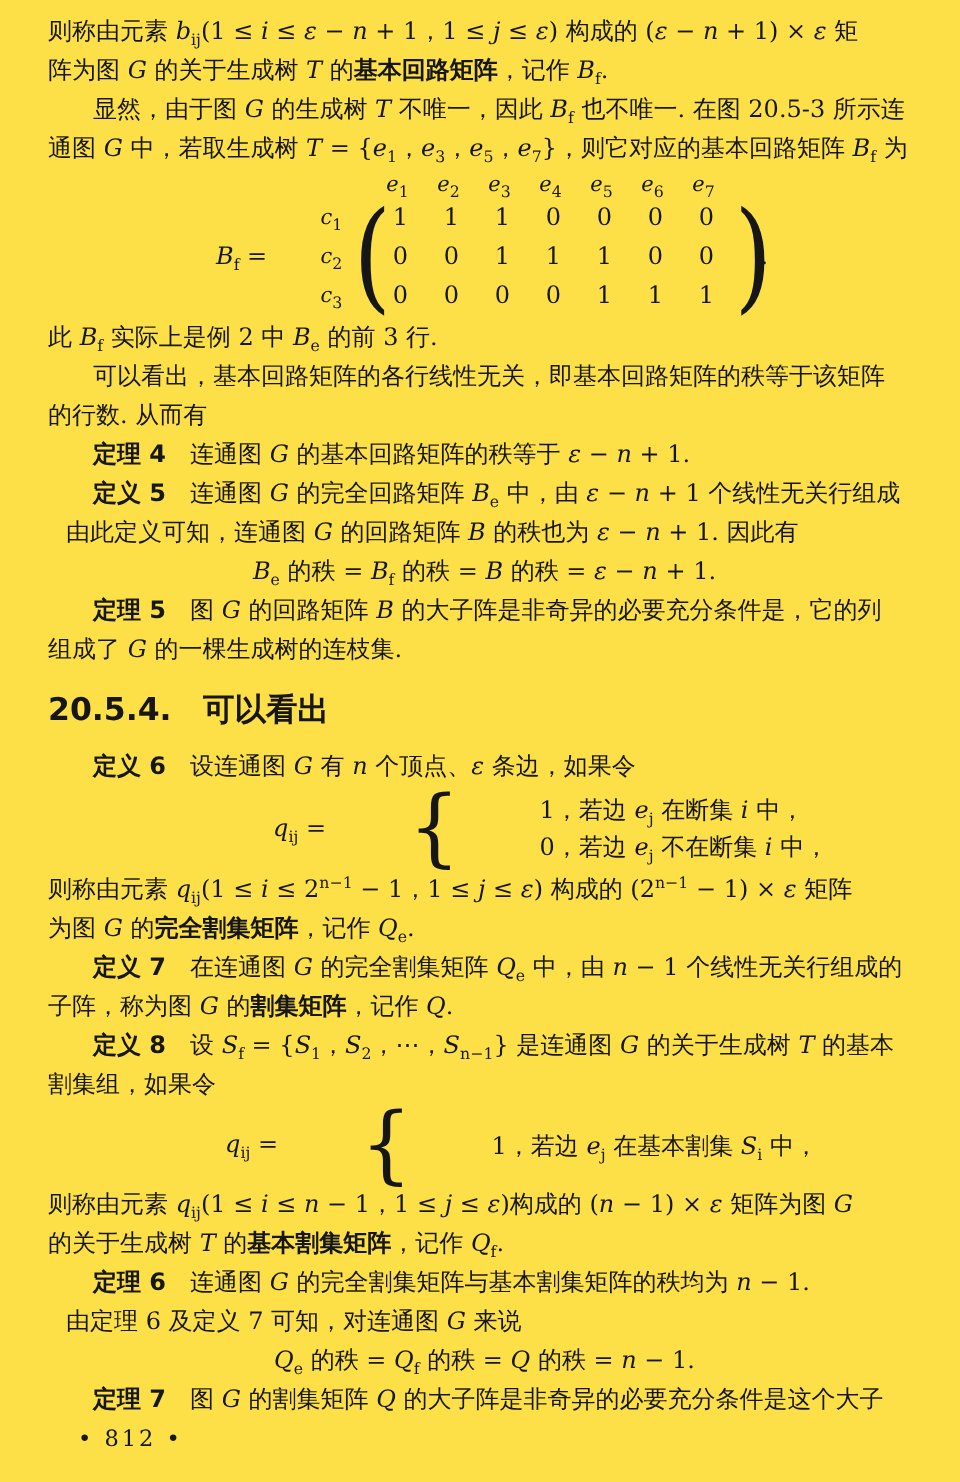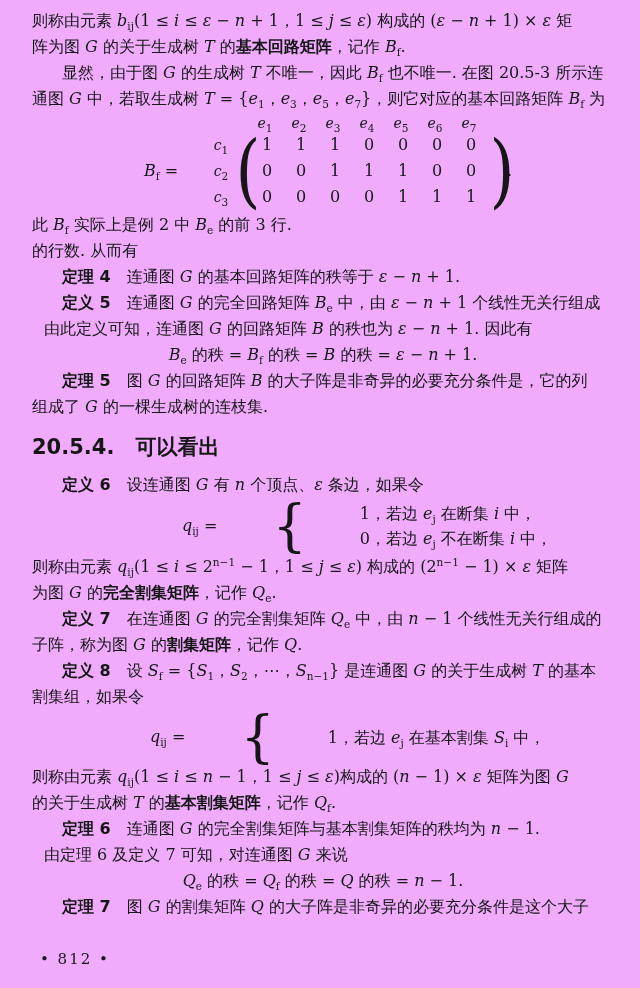--- a/index.html
+++ b/index.html
@@ -55,26 +55,26 @@
   .m-period{margin-left:3px;}
 
   
   .cases{display:flex;align-items:center;margin:3px 0;gap:46px;}
   .cases1{margin-left:150px;}
   .cases2{margin-left:118px;}
   .c-lhs{margin-right:9px;}
   .c-brace{font-size:54px;line-height:48px;margin-right:7px;transform:scaleY(1.05);}
   .c-rows{display:flex;flex-direction:column;line-height:25px;justify-content:flex-end;}
 
-  .pagenum{position:absolute;left:40px;bottom:16px;font-size:15px;letter-spacing:2px;}
+  .pagenum{position:absolute;left:52px;bottom:16px;font-size:15px;letter-spacing:2px;}
 </style>
 </head>
 <body>
 
-<div class="page" style="background: #f0abfc; color: rgb(22, 22, 22);">
+<div class="page" style="background: #fde047; color: rgb(22, 22, 22);">
 
   <p class="ln">则称由元素 <i>b</i><sub>ij</sub>(1 ≤ <i>i</i> ≤ <i>ε</i> − <i>n</i> + 1，1 ≤ <i>j</i> ≤ <i>ε</i>) 构成的 (<i>ε</i> − <i>n</i> + 1) × <i>ε</i> 矩</p>
   <p class="ln">阵为图 <i>G</i> 的关于生成树 <i>T</i> 的<b>基本回路矩阵</b>，记作 <i>B</i><sub>f</sub>.</p>
   <p class="ln ind">显然，由于图 <i>G</i> 的生成树 <i>T</i> 不唯一，因此 <i>B</i><sub>f</sub> 也不唯一. 在图 20.5-3 所示连</p>
   <p class="ln">通图 <i>G</i> 中，若取生成树 <i>T</i> = {<i>e</i><sub>1</sub>，<i>e</i><sub>3</sub>，<i>e</i><sub>5</sub>，<i>e</i><sub>7</sub>}，则它对应的基本回路矩阵 <i>B</i><sub>f</sub> 为</p>
 
   <div class="matrix-block">
     <div class="m-headers" id="m-headers">
         <span class="m-h"><i>e</i><sub>1</sub></span>
         <span class="m-h"><i>e</i><sub>2</sub></span>
@@ -114,20 +114,21 @@
           <span class="m-c">1</span>
           <span class="m-c">1</span>
           <span class="m-c">1</span>
         </span>
       <span class="m-paren">)</span>
       <span class="m-period">.</span>
     </div>
   </div>
 
   <p class="ln">此 <i>B</i><sub>f</sub> 实际上是例 2 中 <i>B</i><sub>e</sub> 的前 3 行.</p>
+  <p class="ln ind">可以看出，基本回路矩阵的各行线性无关，即基本回路矩阵的秩等于该矩阵</p>
   <p class="ln">的行数. 从而有</p>
   <p class="ln ind"><b>定理 4</b>　连通图 <i>G</i> 的基本回路矩阵的秩等于 <i>ε</i> − <i>n</i> + 1.</p>
   <p class="ln ind"><b>定义 5</b>　连通图 <i>G</i> 的完全回路矩阵 <i>B</i><sub>e</sub> 中，由 <i>ε</i> − <i>n</i> + 1 个线性无关行组成</p>
   <p class="ln ind-sm">由此定义可知，连通图 <i>G</i> 的回路矩阵 <i>B</i> 的秩也为 <i>ε</i> − <i>n</i> + 1. 因此有</p>
   <p class="ln center"><i>B</i><sub>e</sub> 的秩 = <i>B</i><sub>f</sub> 的秩 = <i>B</i> 的秩 = <i>ε</i> − <i>n</i> + 1.</p>
   <p class="ln ind"><b>定理 5</b>　图 <i>G</i> 的回路矩阵 <i>B</i> 的大子阵是非奇异的必要充分条件是，它的列</p>
   <p class="ln">组成了 <i>G</i> 的一棵生成树的连枝集.</p>
 
   <h2 class="heading">20.5.4.　可以看出</h2>
 

